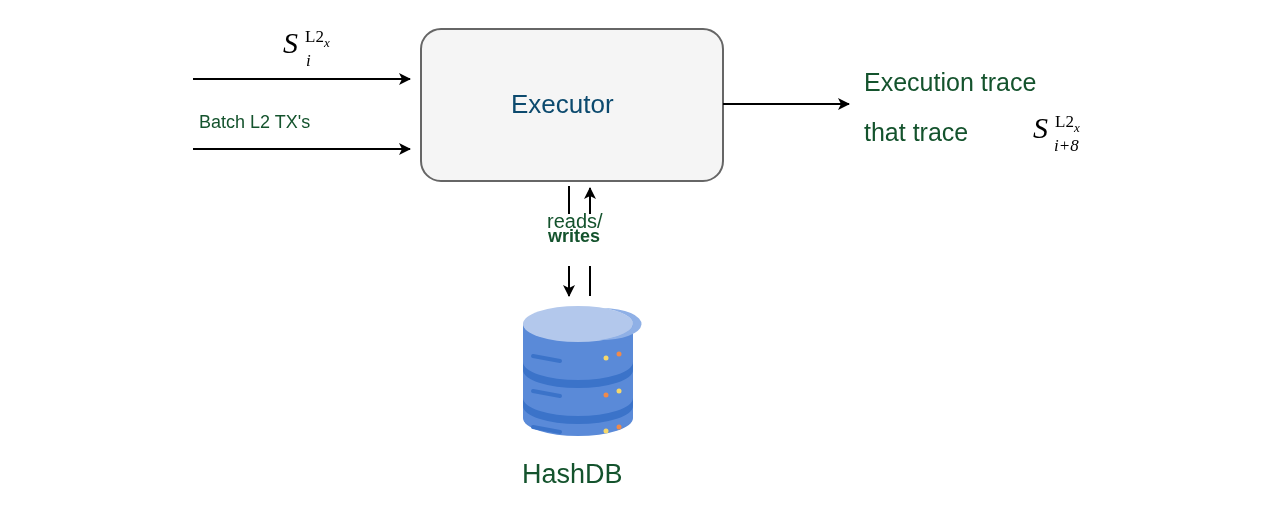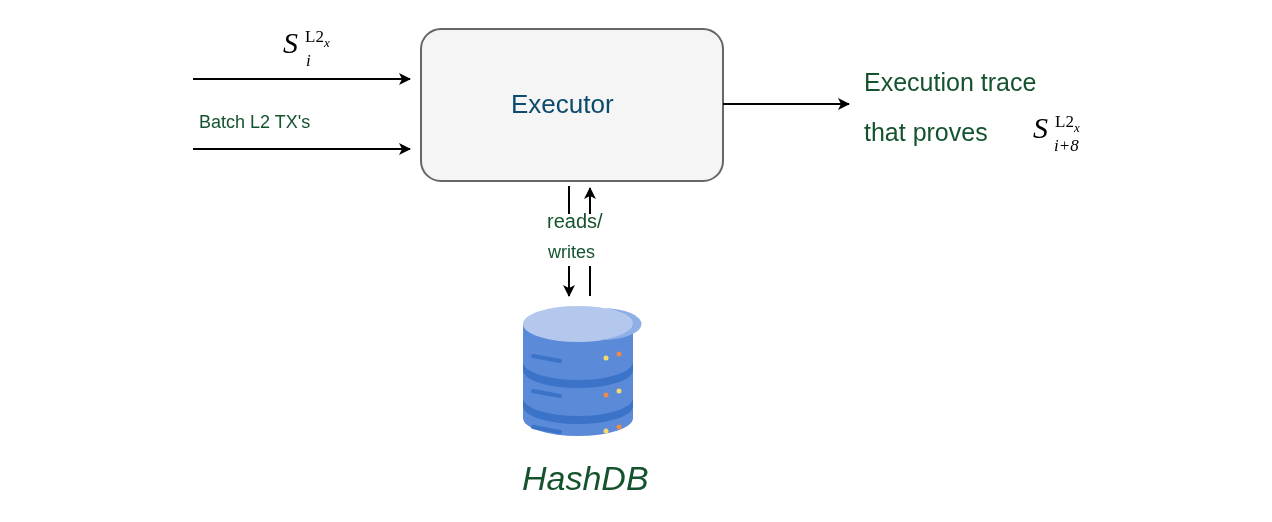--- a/index.html
+++ b/index.html
@@ -53,24 +53,24 @@
   <span>S</span>
   <span style="position:absolute; left:22px; top:-6px; font-size:17px; font-style:normal; white-space:nowrap;"><span>L2</span><span style="font-style:italic; font-size:13px; position:relative; top:5px;">x</span></span>
   <span style="position:absolute; left:23px; top:18px; font-size:17px;">i</span>
 </div>
 
 <div class="lbl" style="left:199px; top:112px; font-size:18px;">Batch L2 TX's</div>
 
 <div class="lbl" style="left:511px; top:89px; font-size:26px; color:#0c4a6e;">Executor</div>
 
 <div class="lbl" style="left:864px; top:68px; font-size:25px;">Execution trace</div>
-<div class="lbl" style="left:864px; top:118px; font-size:25px;">that proves</div>
+<div class="lbl" style="left:864px; top:118px; font-size:25px;">that trace</div>
 
 <div class="math" style="left:1033px; top:113px; font-size:30px; line-height:30px;">
   <span>S</span>
   <span style="position:absolute; left:22px; top:-6px; font-size:17px; font-style:normal; white-space:nowrap;"><span>L2</span><span style="font-style:italic; font-size:13px; position:relative; top:5px;">x</span></span>
   <span style="position:absolute; left:21px; top:18px; font-size:17px; white-space:nowrap;">i+8</span>
 </div>
 
 <div class="lbl" style="left:547px; top:210px; font-size:20px;text-align:right;">reads/</div>
-<div class="lbl" style="left:548px; top:242px; font-size:18px;">writes</div>
+<div class="lbl" style="left:548px; top:226px; font-size:18px;font-weight:bold;">writes</div>
 
-<div class="lbl" style="left:522px; top:459px; font-size:34px;font-style:italic;">HashDB</div>
+<div class="lbl" style="left:522px; top:459px; font-size:27px;">HashDB</div>
 
 </body></html>

